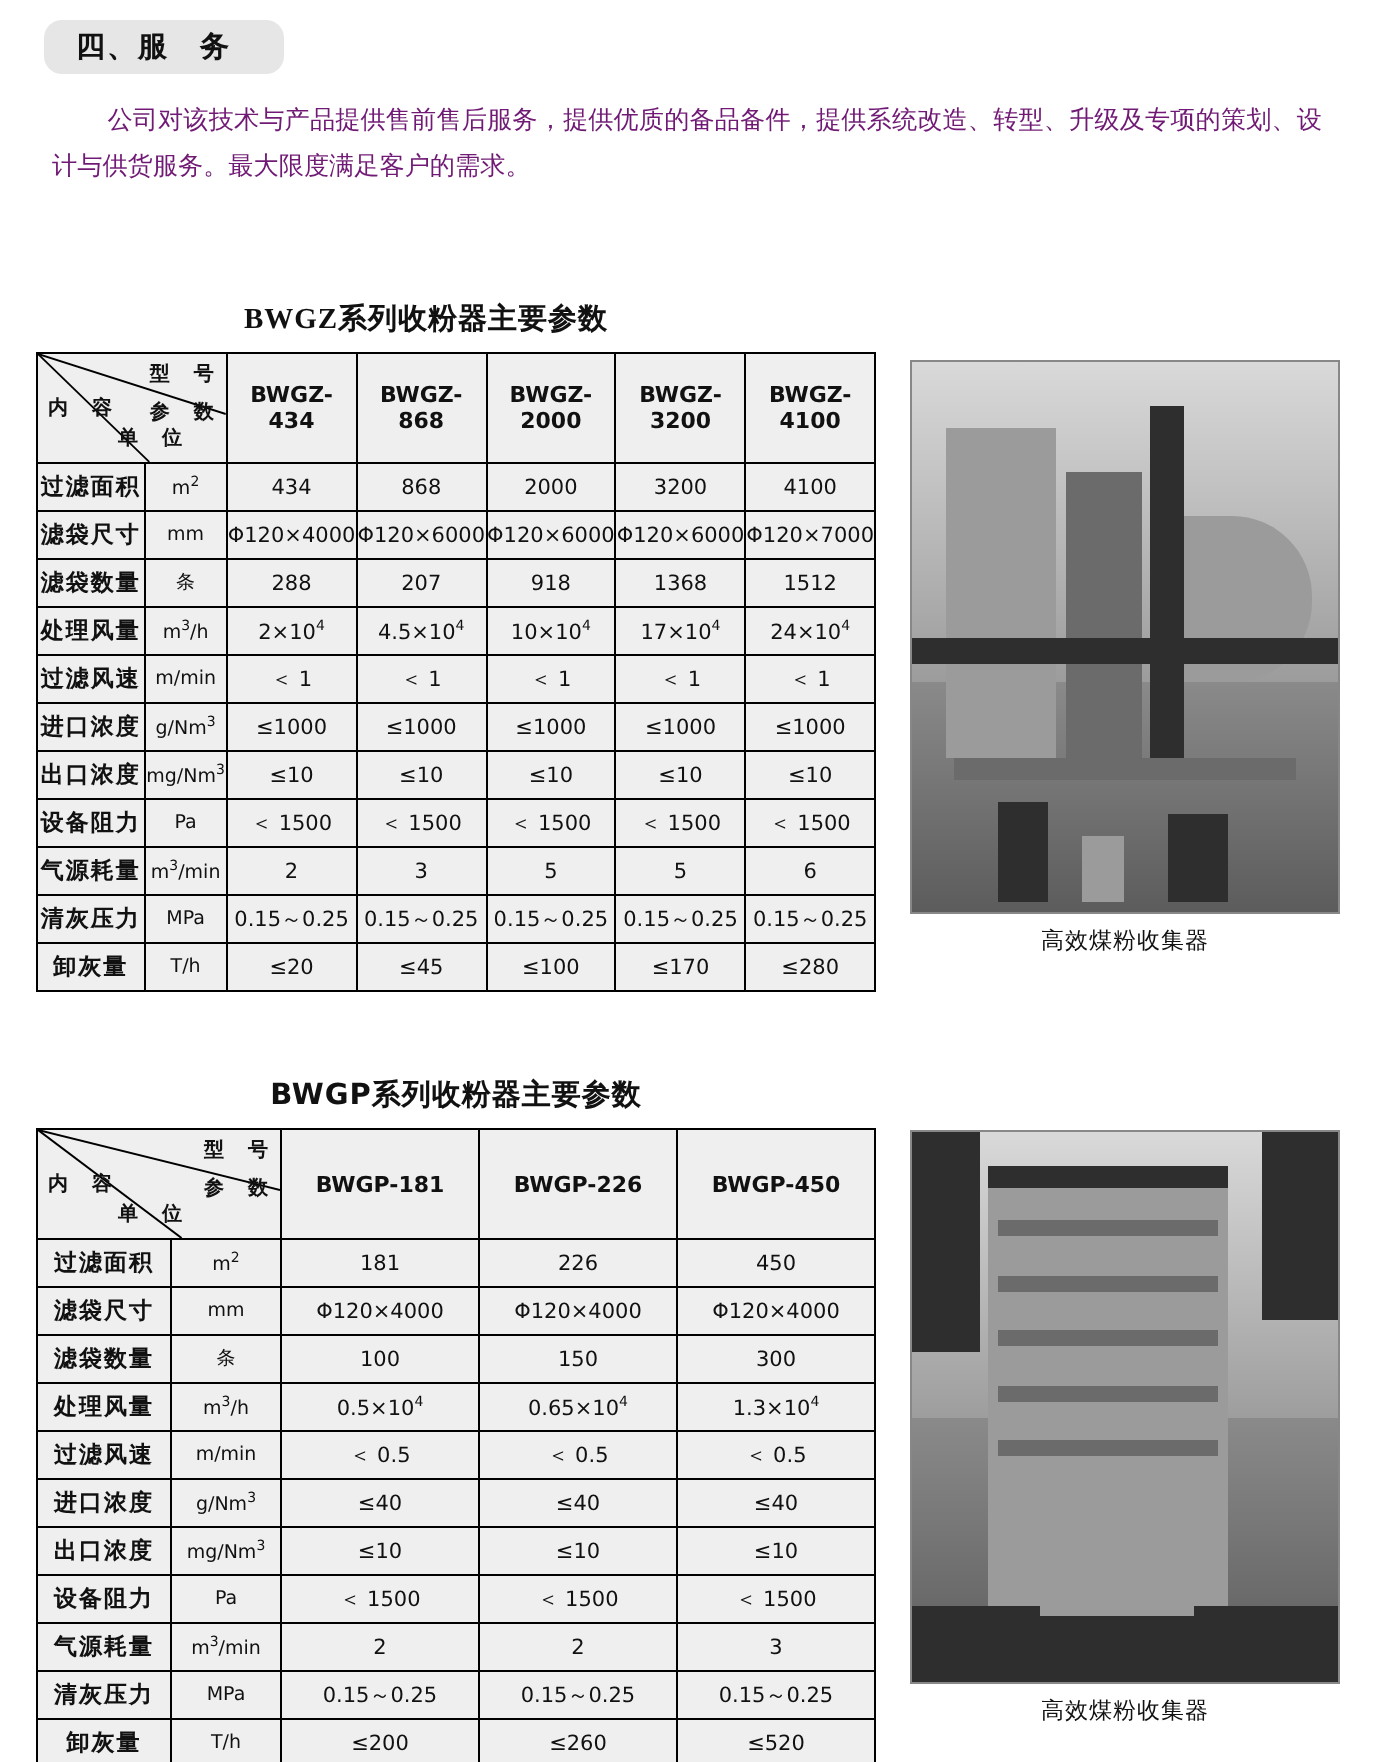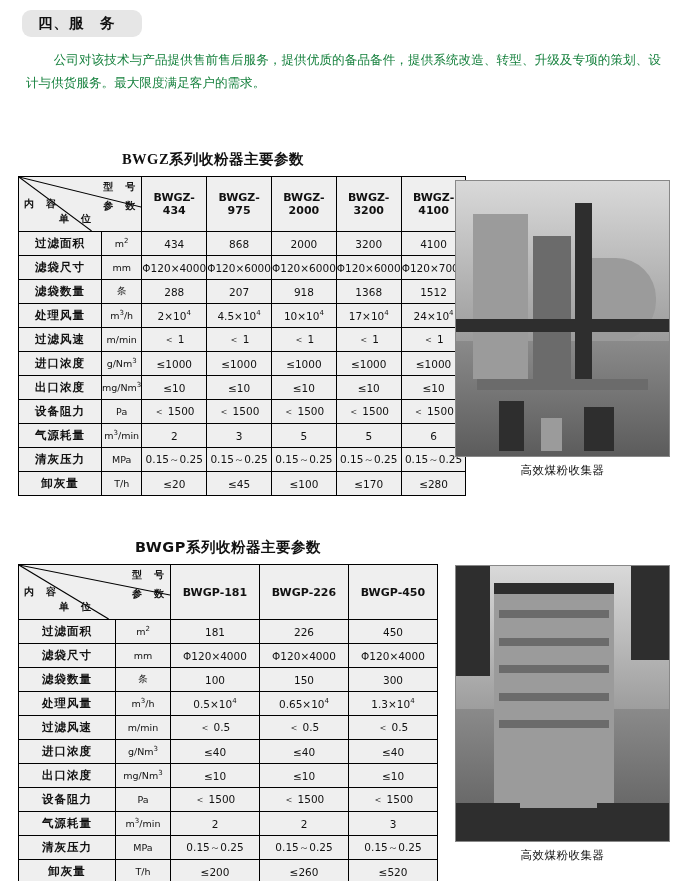--- a/index.html
+++ b/index.html
@@ -36,21 +36,21 @@
   .section-head-wrap {
     margin: 0 0 0 22px;
   }
 
   .para {
     margin: 8px 26px 0 26px;
     font-size: 12.6px;
     line-height: 1.85;
     text-align: justify;
     text-indent: 2.2em;
-    color: #15803d;
+    color: #701a75;
   }
 
   
   .block {
     position: relative;
   }
   .table-title {
     text-align: center;
     font-size: 14.5px;
     font-weight: bold;
@@ -70,21 +70,21 @@
     vertical-align: middle;
     font-weight: normal;
     padding: 0;
     height: 23px;
   }
   table.spec td.rowhead {
     font-weight: bold;
     font-size: 11.5px;
     letter-spacing: 1px;
     white-space: nowrap;
-    padding: 0 16px;
+    padding: 0 1px;
   }
   table.spec td.unit {
     font-size: 9.5px;
   }
   table.spec th.model {
     font-weight: bold;
     font-size: 11px;
     height: 26px;
   }
   
@@ -170,21 +170,21 @@
                 <line x1="0" y1="0" x2="118" y2="30" stroke="#000" stroke-width="1"></line>
                 <line x1="0" y1="0" x2="70" y2="54" stroke="#000" stroke-width="1"></line>
                 <line x1="0" y1="0" x2="118" y2="54" stroke="#000" stroke-width="0"></line>
               </svg>
               <span class="lbl lbl-model">型　号</span>
               <span class="lbl lbl-param">参　数</span>
               <span class="lbl lbl-content">内　容</span>
               <span class="lbl lbl-unit">单　位</span>
             </td>
             <th class="model">BWGZ-434</th>
-            <th class="model">BWGZ-975</th>
+            <th class="model">BWGZ-868</th>
             <th class="model">BWGZ-2000</th>
             <th class="model">BWGZ-3200</th>
             <th class="model">BWGZ-4100</th>
           </tr>
           <tr>
             <td class="rowhead" style="width:64px;">过滤面积</td>
             <td class="unit" style="width:54px;">m<sup>2</sup></td>
             <td>434</td>
             <td>868</td>
             <td>2000</td>

